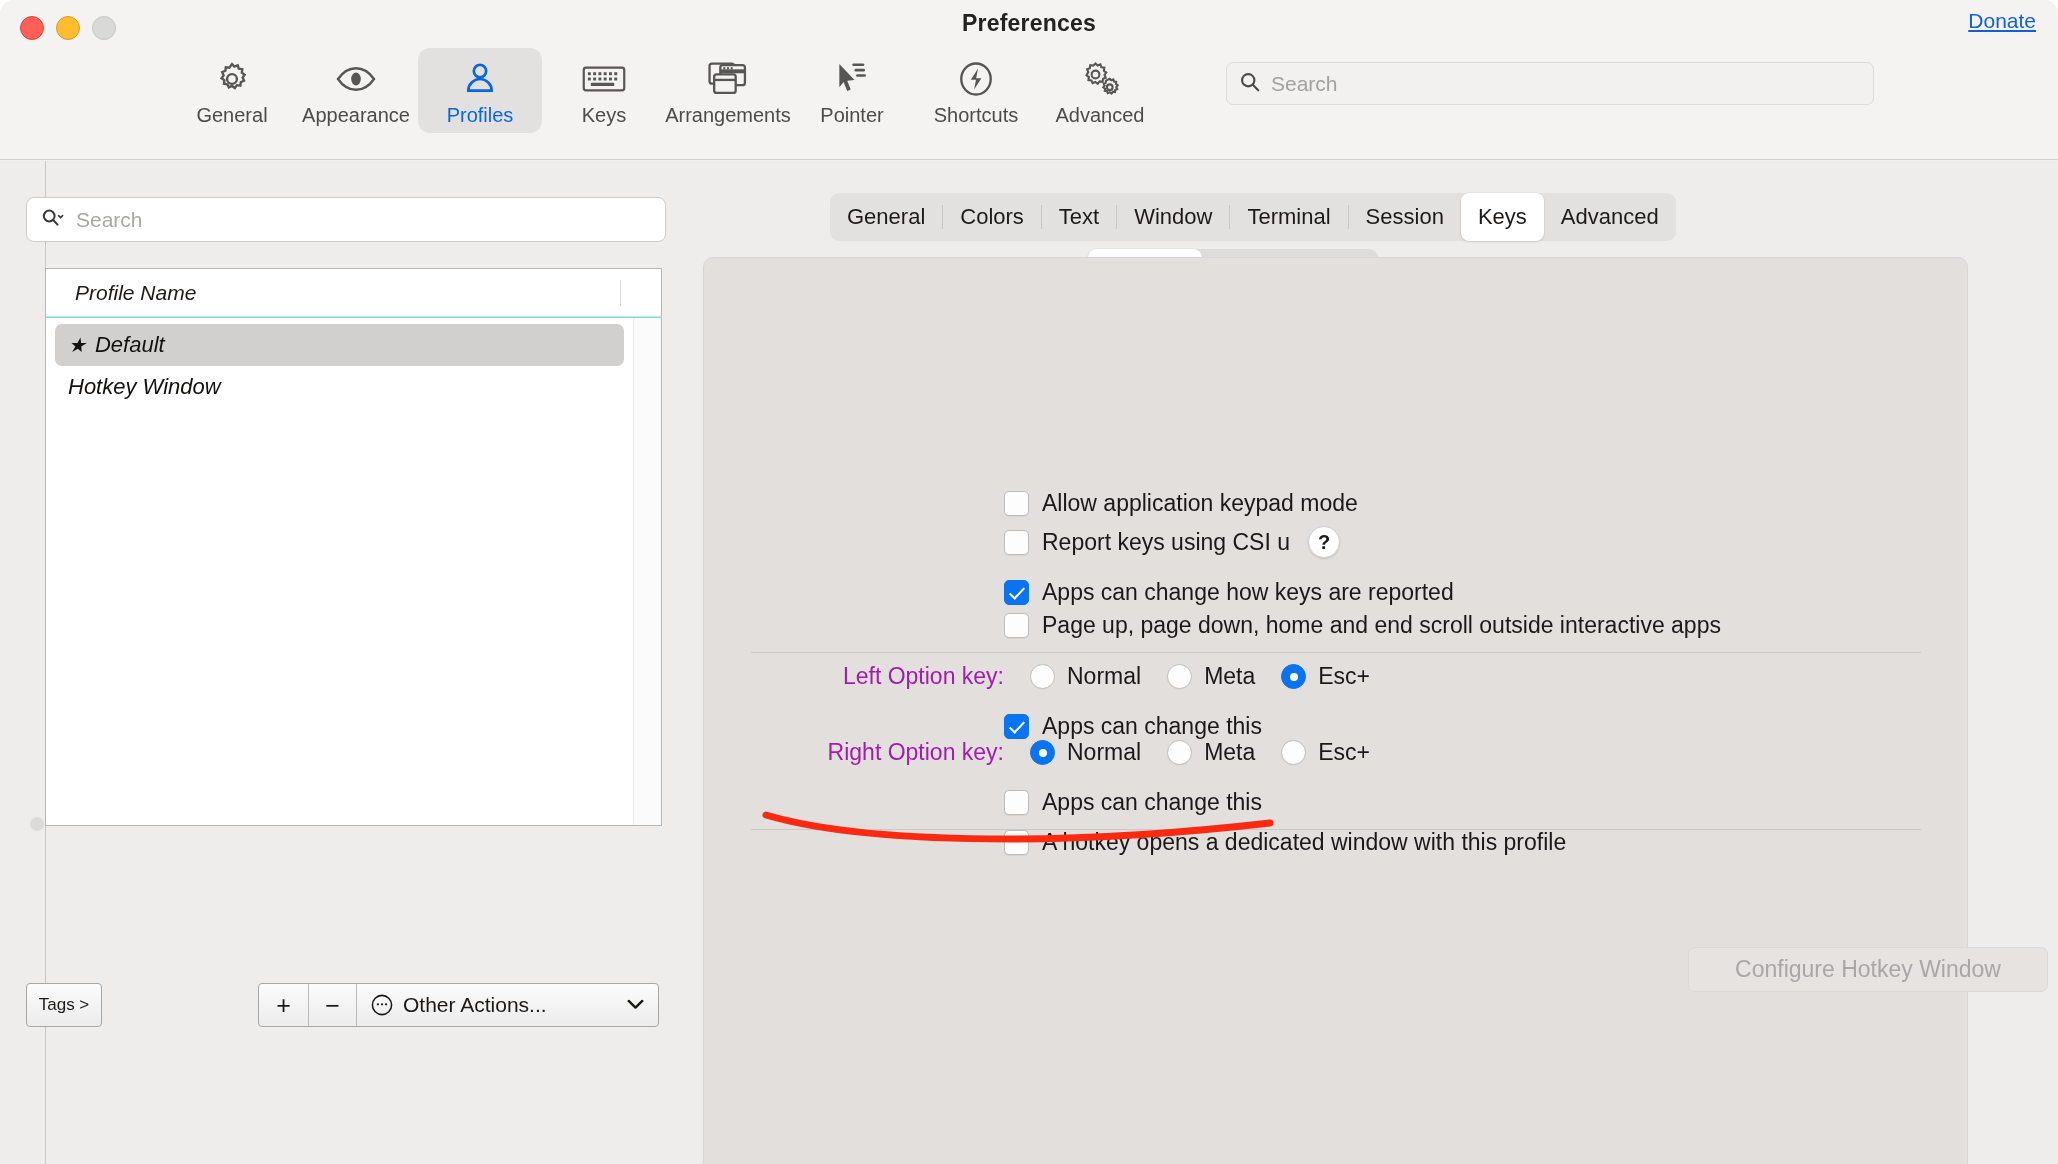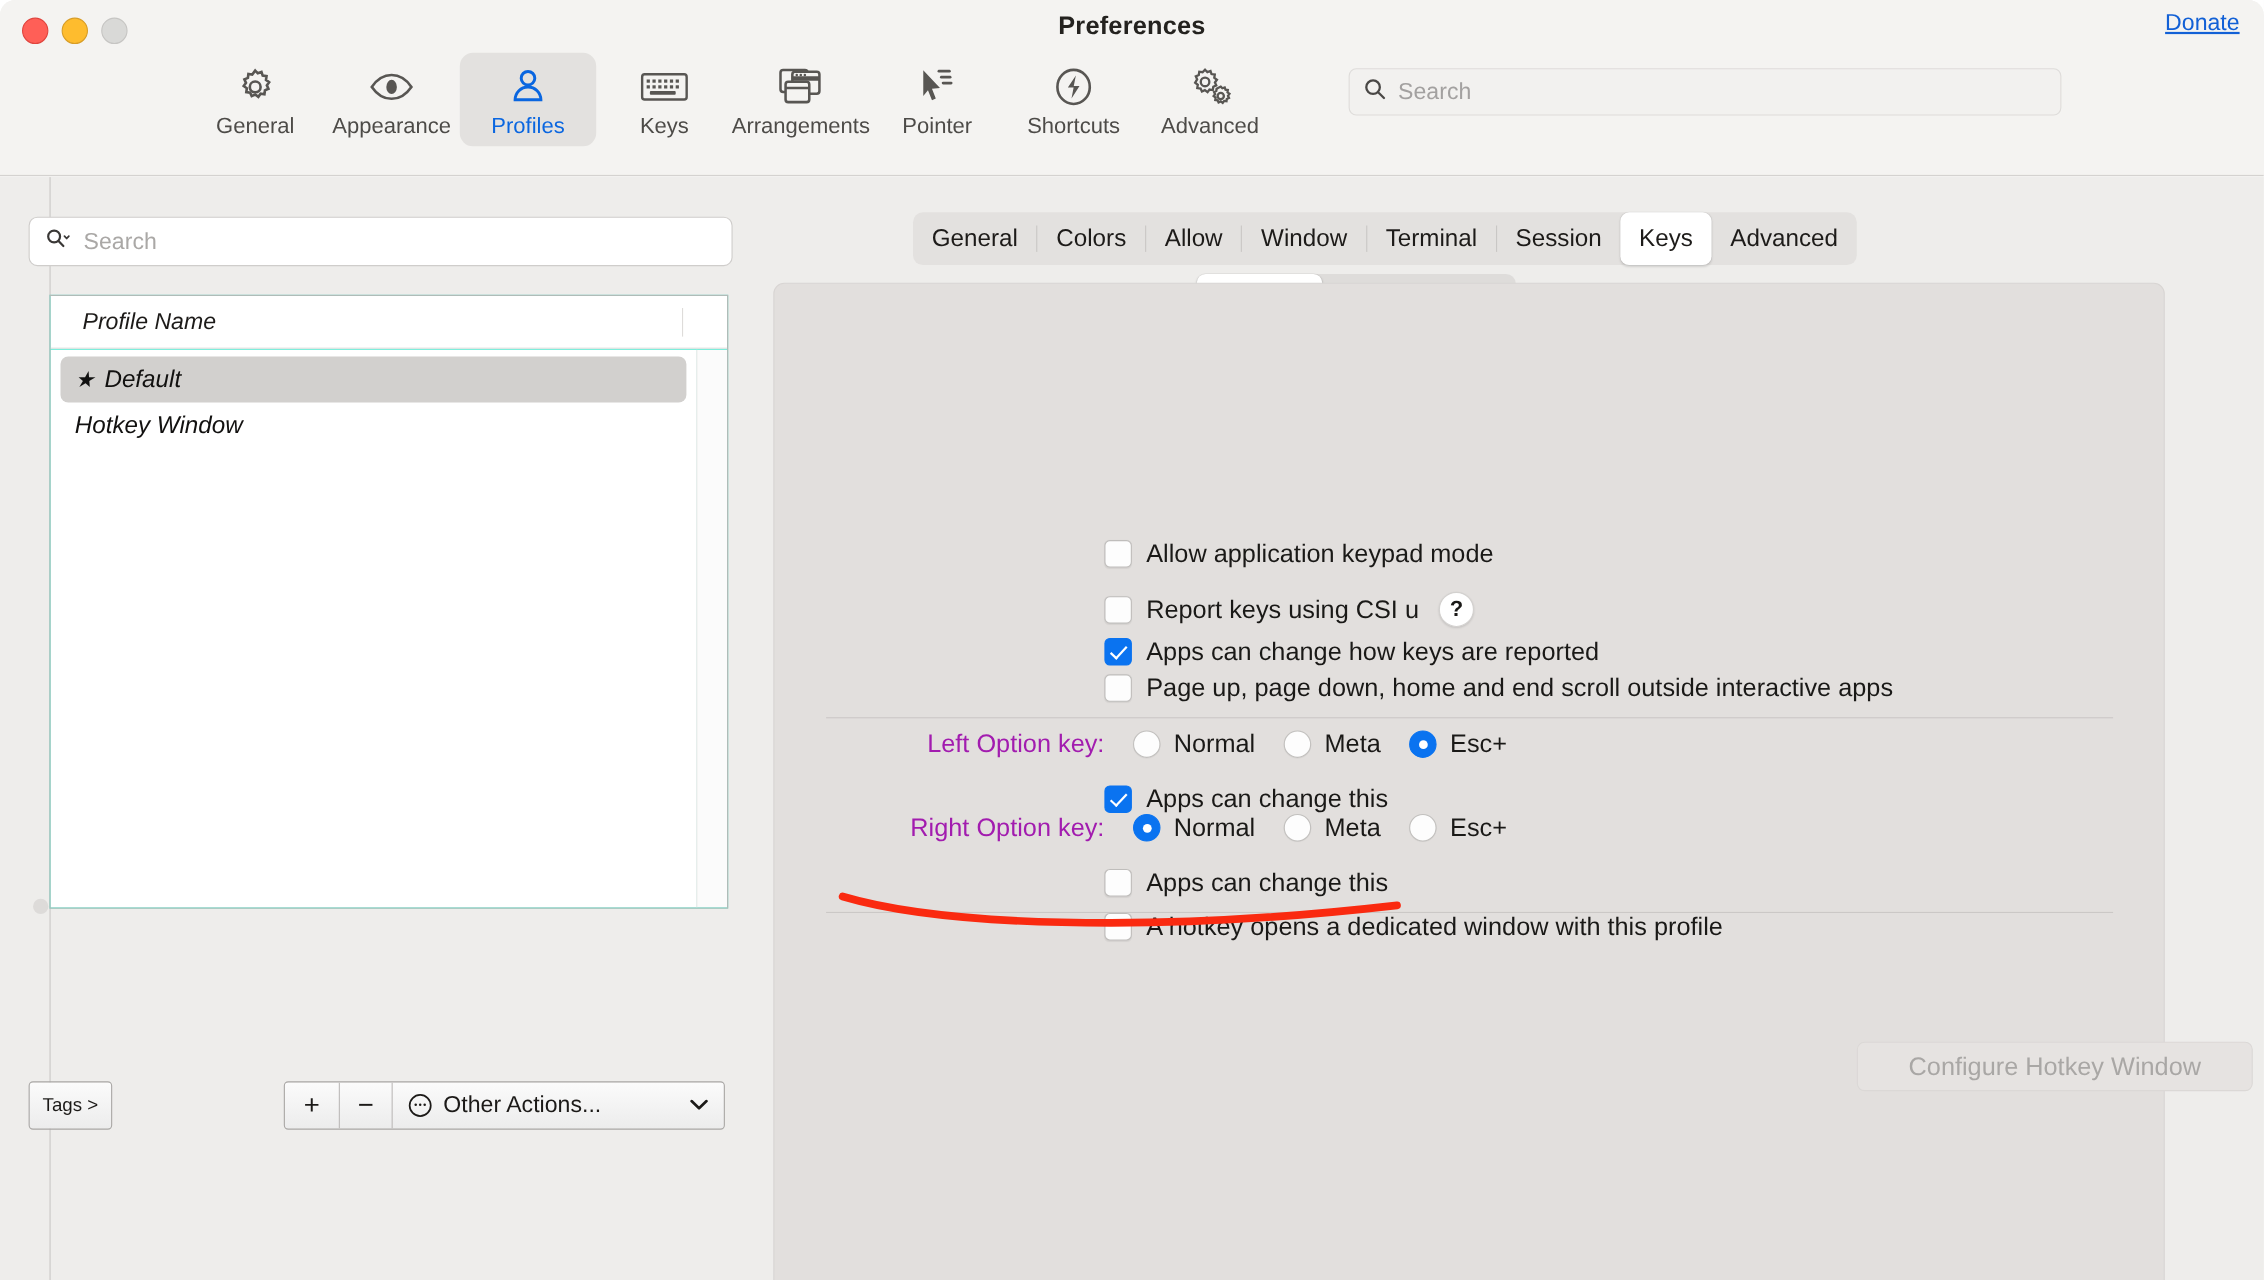--- a/index.html
+++ b/index.html
@@ -684,21 +684,21 @@
 
     </div>
 
     <div id="right-pane">
 
       <div id="tabbar-outer">
         <div class="tab">General</div>
         <div class="tab-sep"></div>
         <div class="tab">Colors</div>
         <div class="tab-sep"></div>
-        <div class="tab">Allow</div>
+        <div class="tab">Text</div>
         <div class="tab-sep"></div>
         <div class="tab">Window</div>
         <div class="tab-sep"></div>
         <div class="tab">Terminal</div>
         <div class="tab-sep"></div>
         <div class="tab">Session</div>
         <div class="tab active">Keys</div>
         <div class="tab">Advanced</div>
       </div>
 
@@ -707,21 +707,21 @@
         <div class="subtab">Key Mappings</div>
       </div>
 
       <div id="settings-panel">
 
         <div class="row-check" style="left:300px; top:232px;">
           <span class="cbx off"></span>
           <span class="row-label">Allow application keypad mode</span>
         </div>
 
-        <div class="row-check" style="left:300px; top:280px;">
+        <div class="row-check" style="left:300px; top:268px;">
           <span class="cbx off"></span>
           <span class="row-label">Report keys using CSI u</span>
           <span class="help-btn">?</span>
         </div>
 
         <div class="row-check" style="left:300px; top:321px;">
           <span class="cbx on"></span>
           <span class="row-label">Apps can change how keys are reported</span>
         </div>
 

